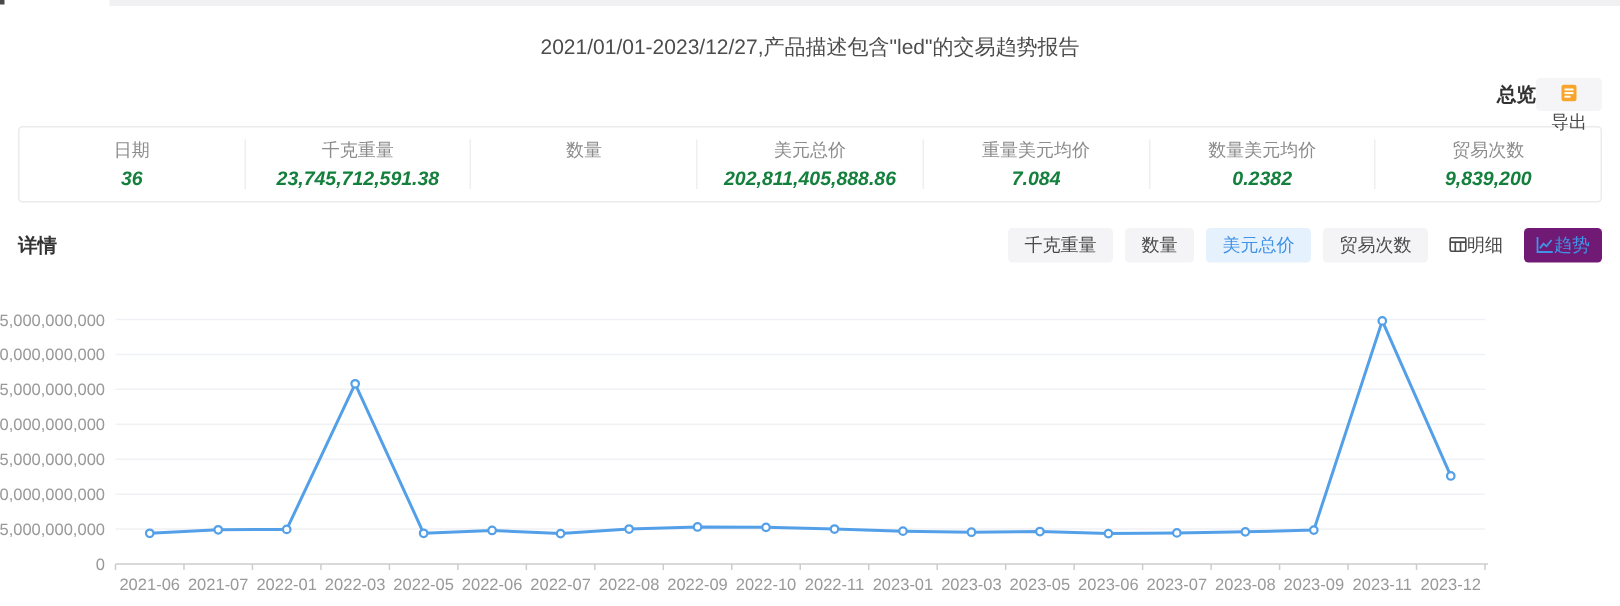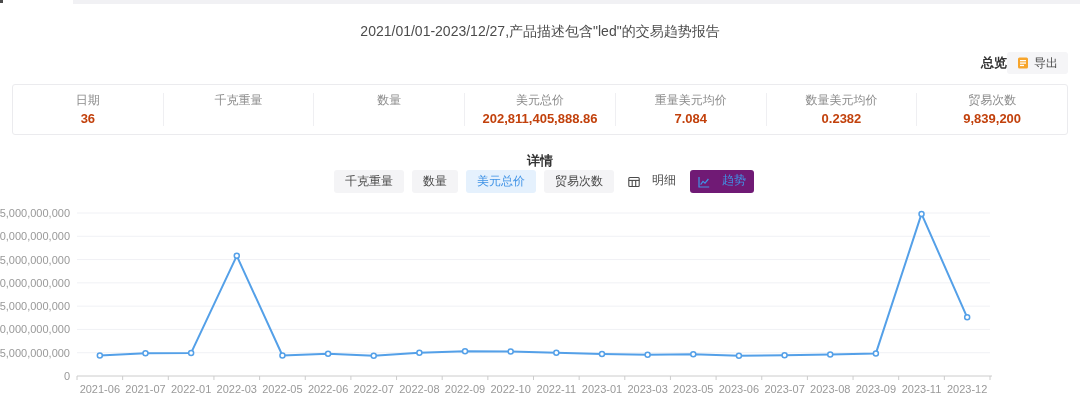--- a/index.html
+++ b/index.html
@@ -17,49 +17,49 @@
   .section-row{
     display:flex;justify-content:flex-end;align-items:center;
     margin:13px 12px 0 12px;height:22px;
   }
   .section-label{font-size:13px;font-weight:bold;color:#333;}
 
   .export-btn{
     display:inline-flex;align-items:center;gap:5px;
     background:#f5f5f7;border:none;border-radius:3px;
     padding:4px 10px;font-size:12px;color:#4a4a4a;cursor:pointer;
-    font-family:inherit;height:22px;
+    font-family:inherit;height:22px;flex-direction:column;
   }
   .export-btn svg{display:block;}
 
   .stats-box{
     display:flex;border:1px solid #ebebee;border-radius:3px;
     margin:10px 12px 0 12px;padding:8px 0;background:#fff;
   }
   .stat-col{flex:1;text-align:center;border-left:1px solid #efeff2;}
   .stat-col:first-child{border-left:none;}
   .stat-label{font-size:12px;color:#8c8c8c;line-height:14px;}
-  .stat-value{font-size:13px;font-weight:bold;color:#c2410c;margin-top:4px;line-height:15px;}
+  .stat-value{font-size:13px;font-weight:bold;color:#15803d;margin-top:4px;line-height:15px;font-style:italic;}
 
   .details-row{
     display:flex;justify-content:space-between;align-items:center;
-    margin:17px 12px 0 12px;height:23px;flex-direction:column;
+    margin:17px 12px 0 12px;height:23px;
   }
   .toolbar{display:flex;align-items:center;}
   .metric-btn{
     background:#f4f4f6;border:none;border-radius:3px;
     font-size:12px;color:#4a4a4a;padding:5px 11px;margin-left:8px;
     cursor:pointer;font-family:inherit;line-height:13px;
   }
   .metric-btn.active{background:#e5f1fd;color:#4093e6;}
   .view-btn{
     background:transparent;border:none;border-radius:3px;
-    display:inline-flex;align-items:center;gap:12px;
+    display:inline-flex;gap:0;
     font-size:12px;color:#4a4a4a;padding:5px 8px;margin-left:6px;
-    cursor:pointer;font-family:Liberation Mono, monospace;line-height:13px;
+    cursor:pointer;font-family:Liberation Sans, sans-serif;line-height:13px;
   }
   .view-btn:first-of-type{margin-left:18px;}
   .view-btn.active{background:#701a75;color:#4093e6;}
   .view-btn svg{display:block;}
 
   .chart-wrap{margin-top:12px;}
   .chart-wrap svg{display:block;}
 </style>
 </head>
 <body>
@@ -84,20 +84,21 @@
   </button>
 </div>
 
 <div class="stats-box">
   <div class="stat-col">
     <div class="stat-label">日期</div>
     <div class="stat-value">36</div>
   </div>
   <div class="stat-col">
     <div class="stat-label">千克重量</div>
+    <div class="stat-value">23,745,712,591.38</div>
   </div>
   <div class="stat-col">
     <div class="stat-label">数量</div>
   </div>
   <div class="stat-col">
     <div class="stat-label">美元总价</div>
     <div class="stat-value">202,811,405,888.86</div>
   </div>
   <div class="stat-col">
     <div class="stat-label">重量美元均价</div>

